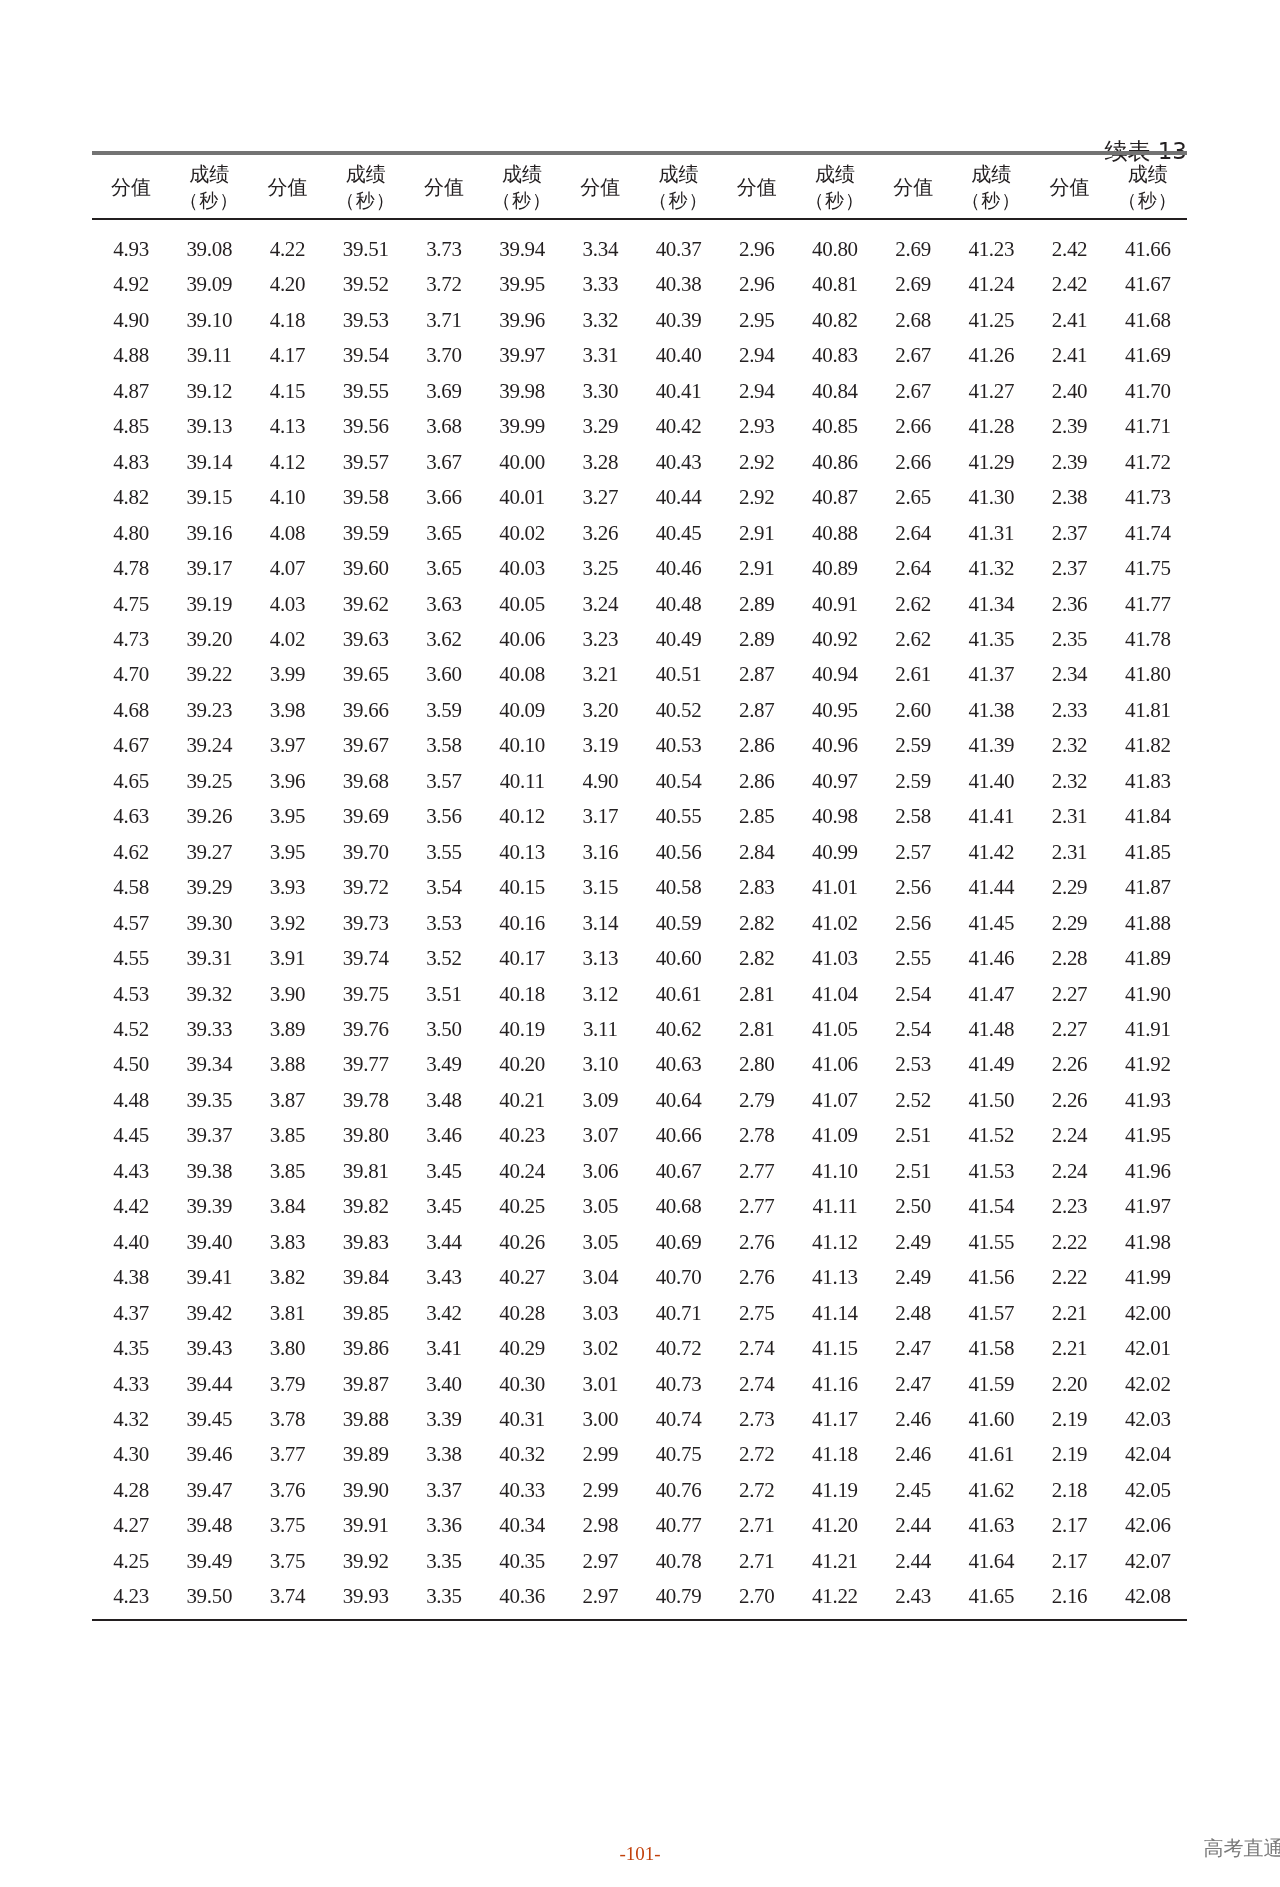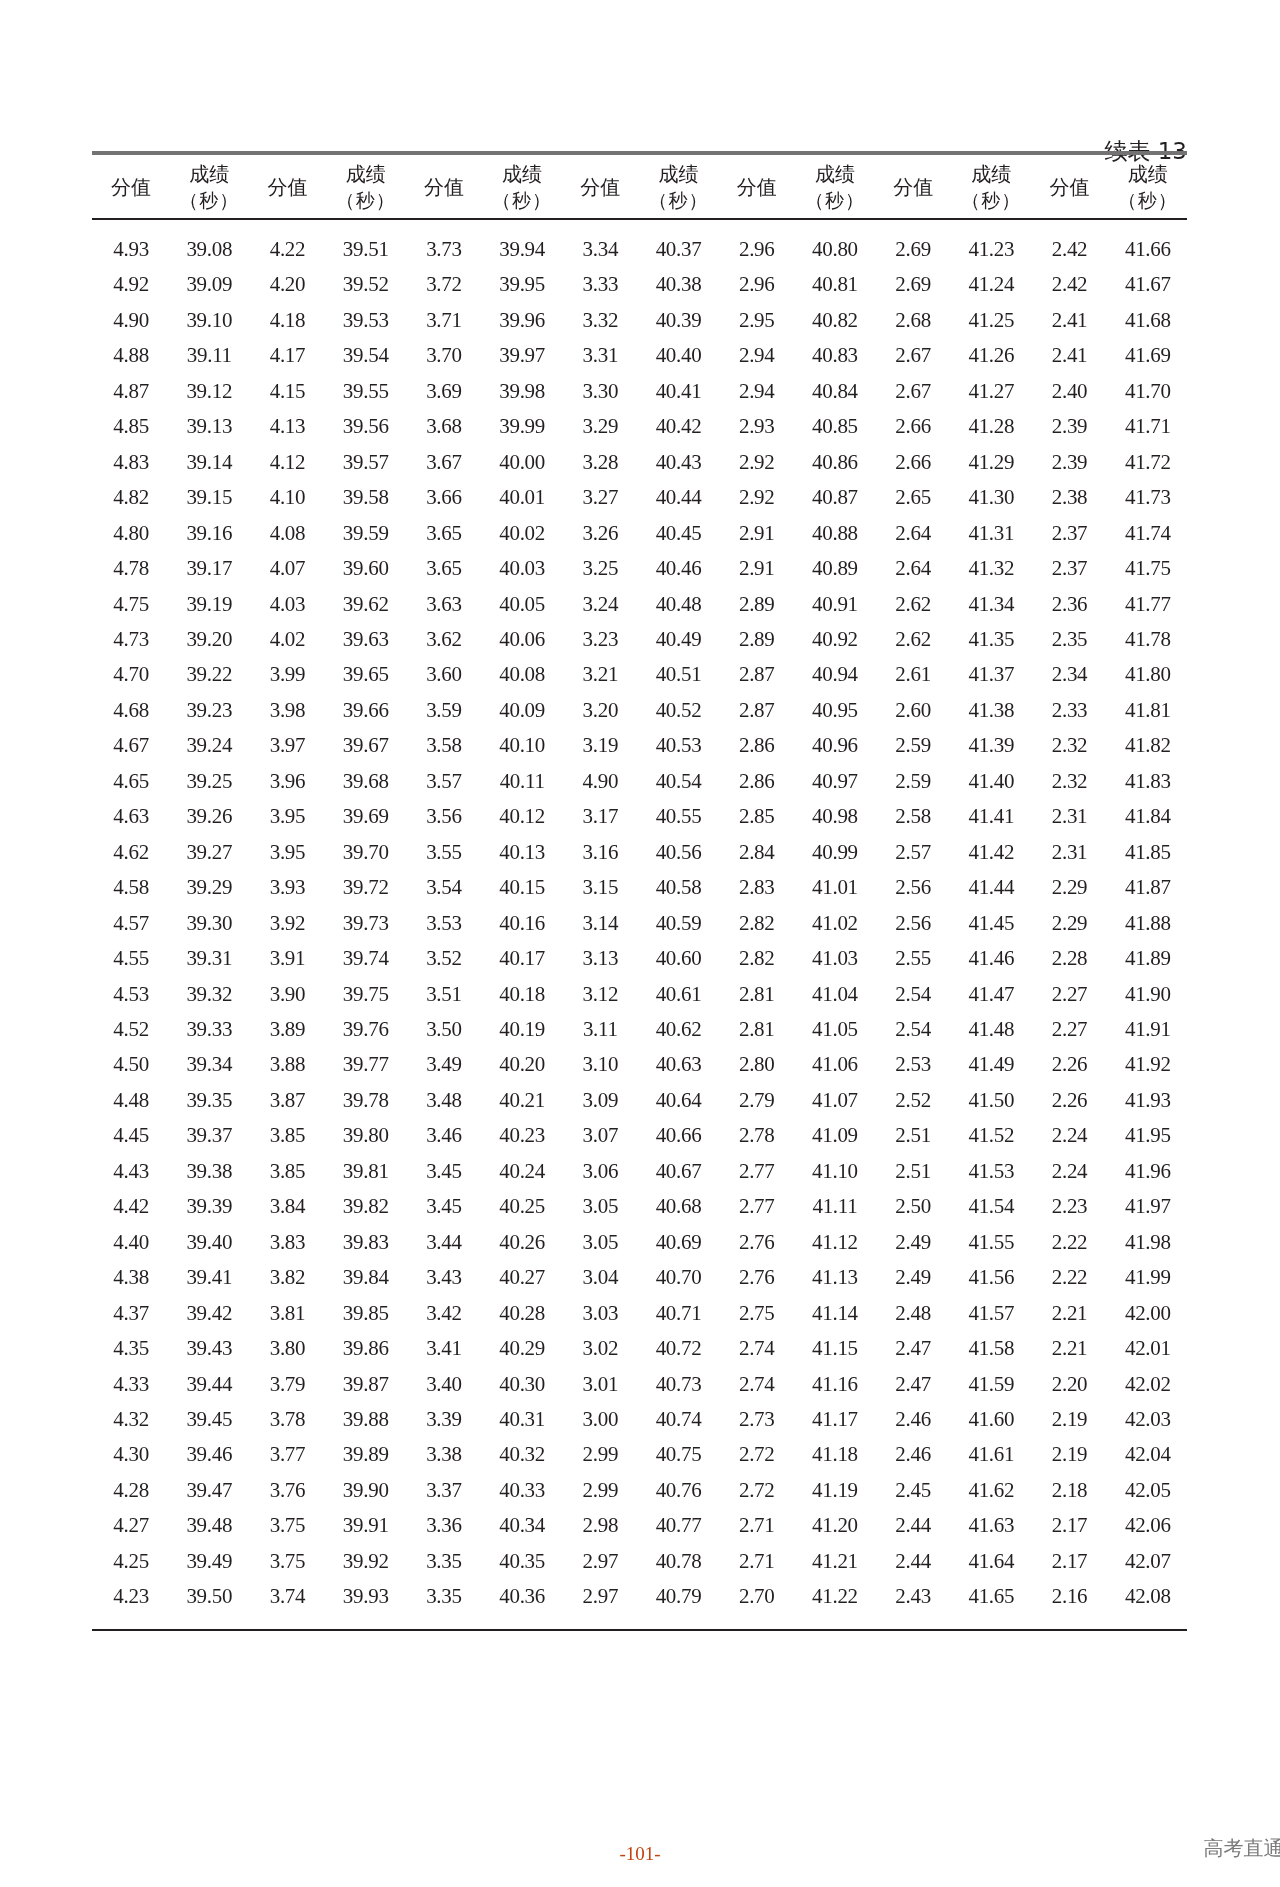--- a/index.html
+++ b/index.html
@@ -51,21 +51,21 @@
       line-height: 26px;
       color: #231f20;
     }
     .score-table th .unit {
       display: block;
       font-size: 19px;
       line-height: 26px;
       letter-spacing: 1px;
     }
     .score-table tbody tr:first-child td { padding-top: 12px; }
-    .score-table tbody tr:last-child td { padding-bottom: 14px; }
+    .score-table tbody tr:last-child td { padding-bottom: 4px; }
     .score-table tbody tr:last-child { border-bottom: 2px solid #231f20; }
     .score-table td {
       height: 35.45px;
       padding: 0;
       text-align: center;
       vertical-align: middle;
       font-size: 21px;
       line-height: 35.45px;
       color: #231f20;
       letter-spacing: -0.3px;

